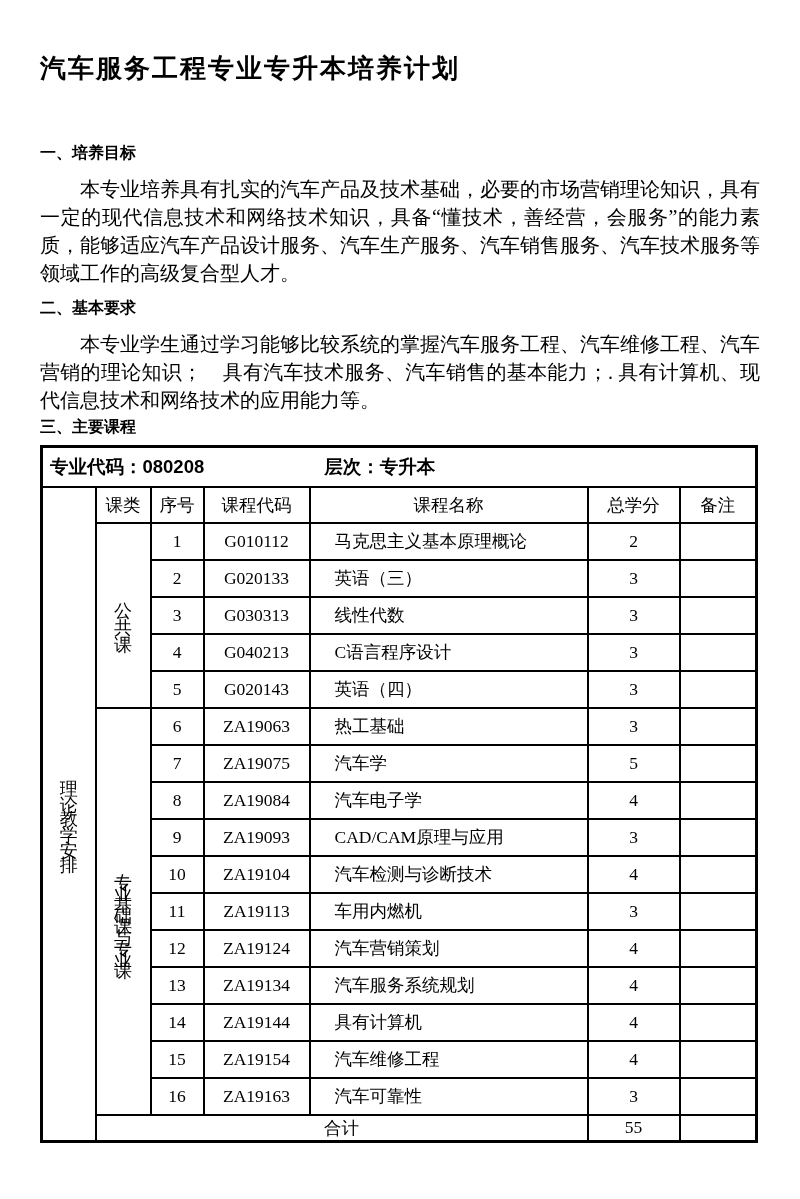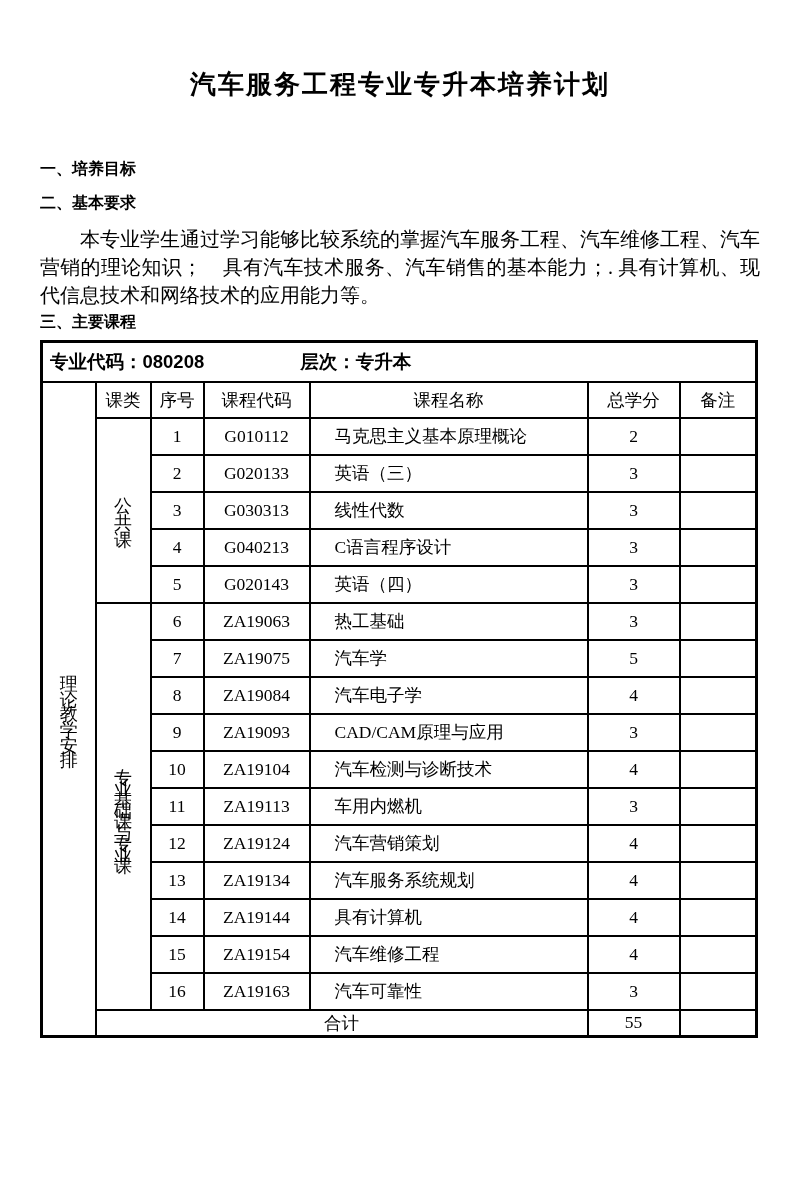--- a/index.html
+++ b/index.html
@@ -9,22 +9,21 @@
     font-family: "Liberation Serif", "DejaVu Serif", serif;
     color: #000;
     overflow: hidden;
   }
   .page {
     width: 800px; height: 1199px;
     padding: 0 40px;
     background: #fff;
   }
   .doc-title {
-    margin-top: 66px;
-    text-align: center;
+    margin-top: 50px;
     font-family: "Liberation Sans", "DejaVu Sans", sans-serif;
     font-weight: bold;
     font-size: 26px;
     letter-spacing: 2px;
     line-height: 36px;
   }
   .sec-heading {
     font-family: "Liberation Sans", "DejaVu Sans", sans-serif;
     font-weight: bold;
     font-size: 16px;
@@ -59,21 +58,21 @@
   tr.head-row { height: 36px; }
   tr.data-row { height: 37px; }
   tr.total-row { height: 23px; }
   td.meta-cell {
     text-align: left;
     padding-left: 7px;
     font-family: "Liberation Sans", "DejaVu Sans", sans-serif;
     font-weight: bold;
     font-size: 18.5px;
   }
-  .meta-level { margin-left: 96px; }
+  .meta-level { margin-left: 120px; }
   td.vc { text-align: center; vertical-align: middle; }
   .vert {
     display: inline-block;
     writing-mode: vertical-lr;
     text-orientation: upright;
     font-size: 18px;
     line-height: 1;
   }
   .ls-group  { letter-spacing: 15px; }
   .ls-public { letter-spacing: 17px; }
@@ -81,20 +80,21 @@
   td.c-name { text-align: left; padding-left: 24px; }
 </style>
 </head>
 <body>
 
 <div class="page">
 
   <h1 class="doc-title">汽车服务工程专业专升本培养计划</h1>
 
   <h2 class="sec-heading h1st">一、培养目标</h2>
+  <p class="sec-body">本专业培养具有扎实的汽车产品及技术基础，必要的市场营销理论知识，具有一定的现代信息技术和网络技术知识，具备“懂技术，善经营，会服务”的能力素质，能够适应汽车产品设计服务、汽车生产服务、汽车销售服务、汽车技术服务等领域工作的高级复合型人才。</p>
 
   <h2 class="sec-heading h2nd">二、基本要求</h2>
   <p class="sec-body">本专业学生通过学习能够比较系统的掌握汽车服务工程、汽车维修工程、汽车营销的理论知识；　具有汽车技术服务、汽车销售的基本能力；. 具有计算机、现代信息技术和网络技术的应用能力等。</p>
 
   <h2 class="sec-heading h3rd">三、主要课程</h2>
 
   <table class="course-table">
     <colgroup>
       <col style="width:54px">
         <col style="width:55px">

